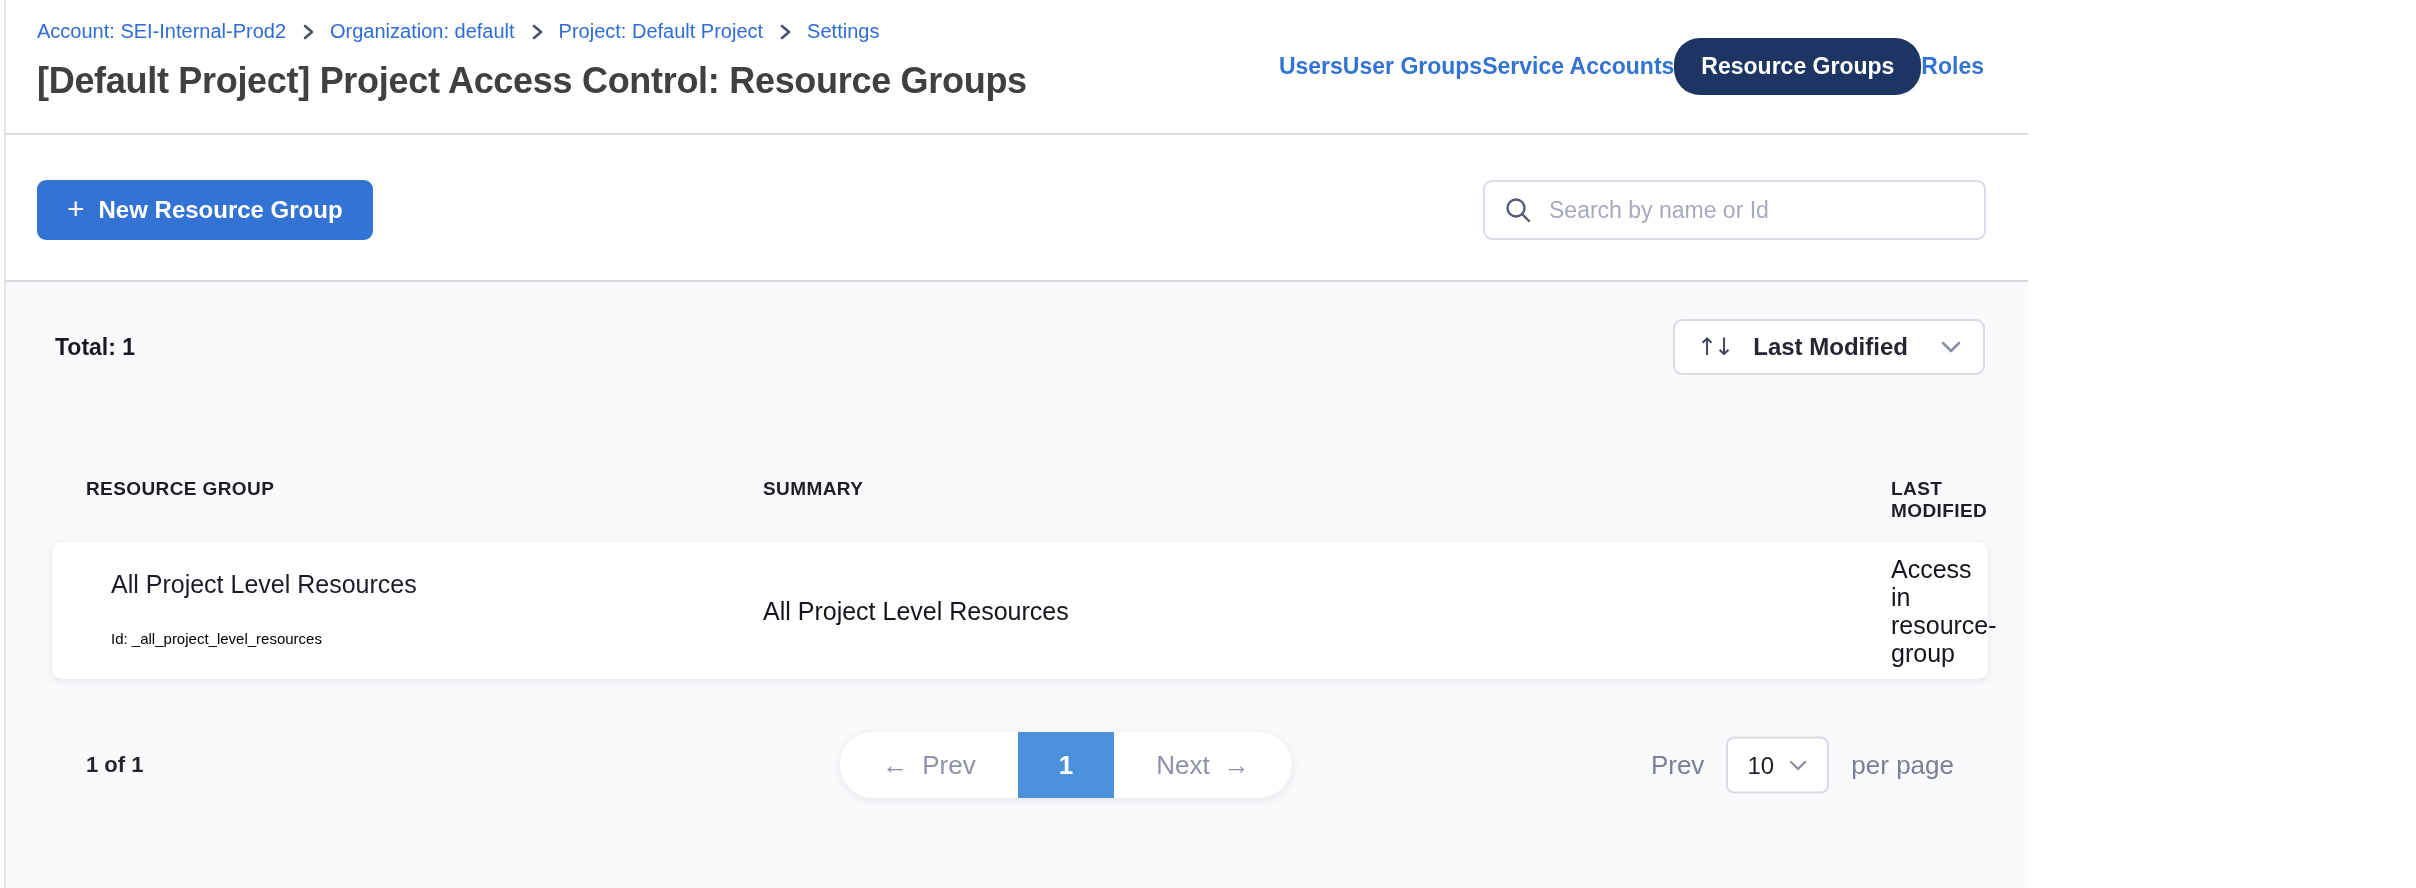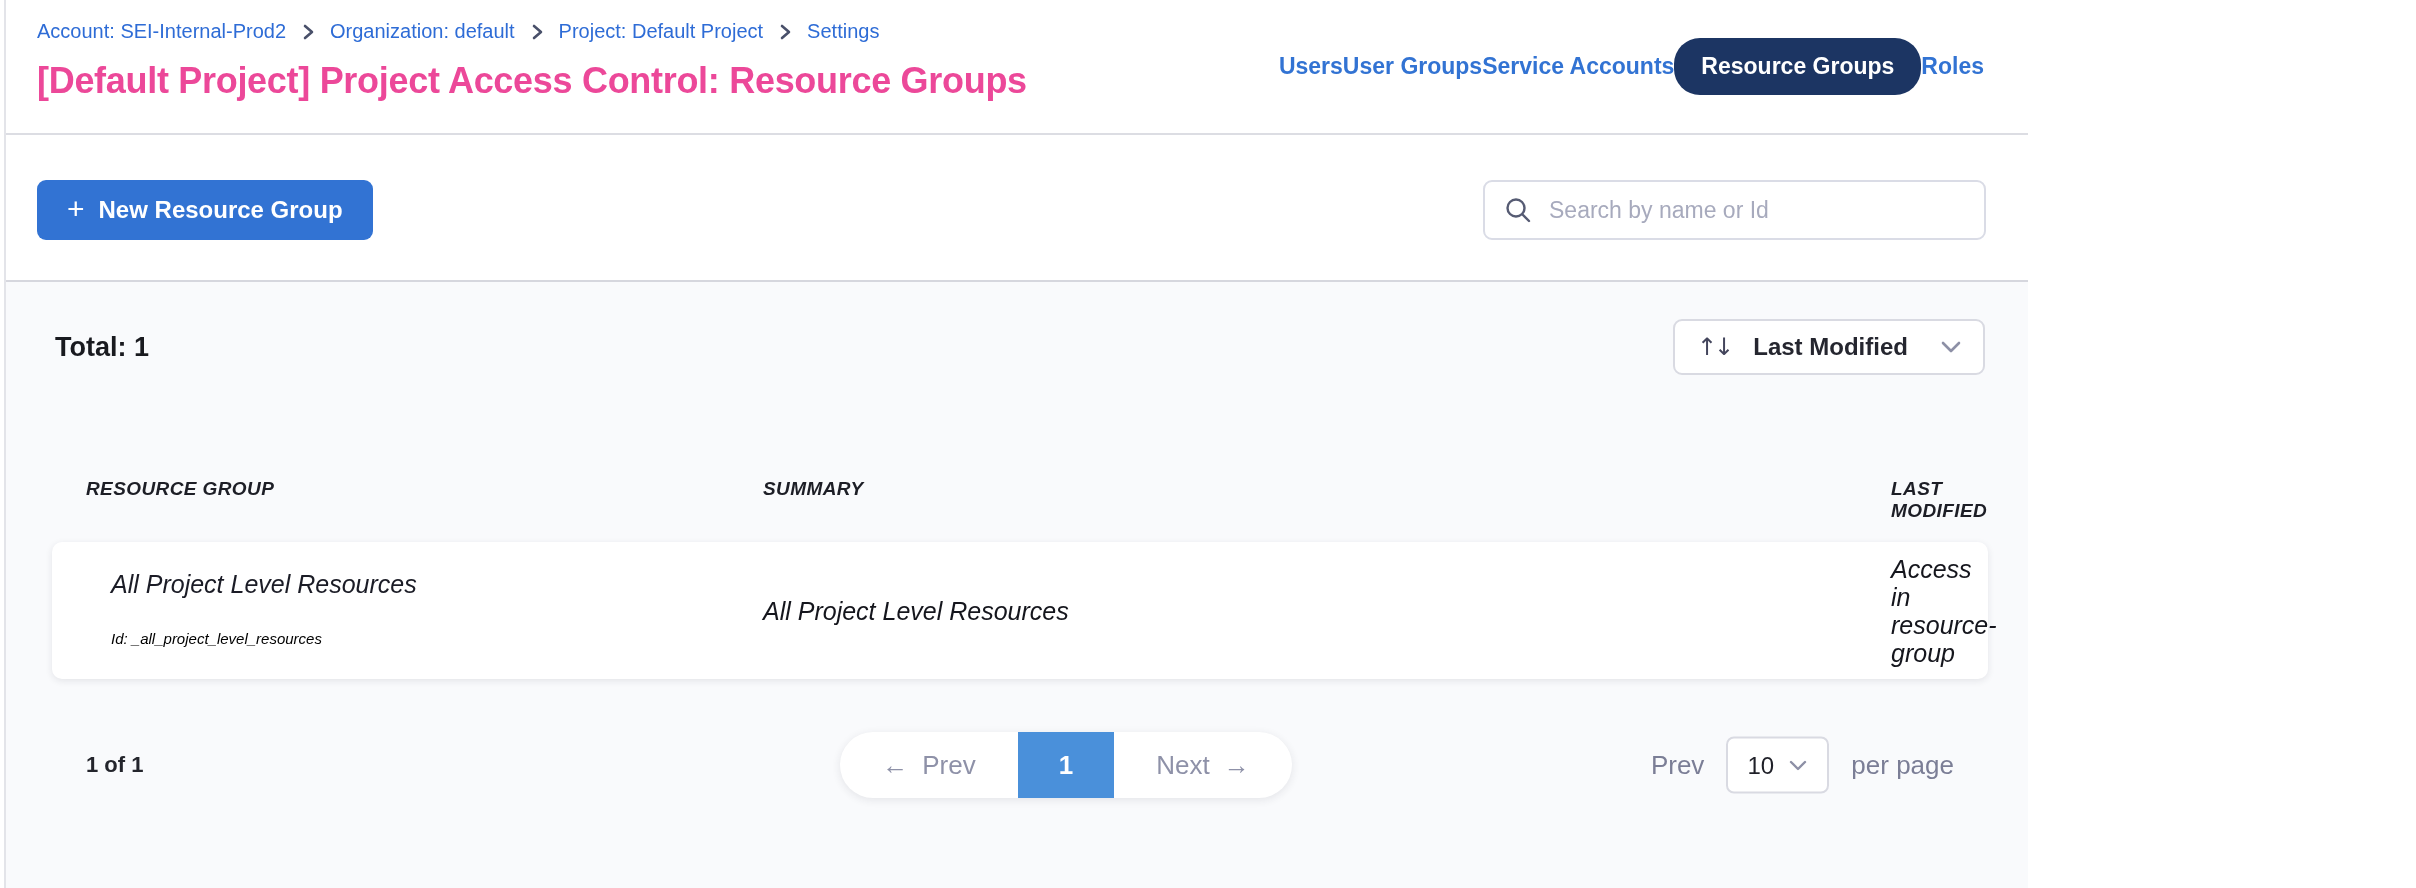--- a/index.html
+++ b/index.html
@@ -28,21 +28,21 @@
     font-size:20px; line-height:26px;
   }
   .breadcrumb a {
     color:#2e6cd6; text-decoration:none; cursor:pointer;
   }
   .crumb-sep { display:flex; align-items:center; margin-top:1px; }
   .crumb-sep svg { display:block; }
   .page-title {
     margin-top:16px;
     font-size:36px; font-weight:700; letter-spacing:-0.3px;
-    color:#ec4899;
+    color:#404040;
   }
   .nav-tabs {
     position:absolute; top:38px; right:44px;
     display:flex; align-items:center; 
   }
   .nav-link {
     font-size:23px; font-weight:700; color:#3273d3;
     text-decoration:none; cursor:pointer; white-space:nowrap;
   }
   .nav-pill {
@@ -81,35 +81,35 @@
   
   .content {
     position:absolute; left:6px; right:0; top:282px; bottom:0;
     background:#f9fafc;
   }
   .meta-row {
     position:absolute; left:0; right:0; top:37px; height:56px;
     display:flex; align-items:center; justify-content:space-between;
     padding:0 43px 0 49px;
   }
-  .total-label { font-size:27px; font-weight:700; color:#191a1f; }
+  .total-label { font-size:23px; font-weight:700; color:#191a1f; }
   .sort-select {
     width:312px; height:56px;
     background:#ffffff; border:2px solid #d9dae2; border-radius:9px;
     display:flex; align-items:center; padding:0 20px 0 22px; gap:16px;
     cursor:pointer;
   }
   .sort-icon {
     font-size:24px; color:#43455c; letter-spacing:-3px; line-height:1;
     font-family:"DejaVu Sans",sans-serif;
   }
   .sort-label { font-size:24px; font-weight:700; color:#25262f; flex:1; padding-left:6px; }
 
   
-  .tbl-grid { display:grid; grid-template-columns:677px 1128px 1fr;font-style:italic; }
+  .tbl-grid { display:grid; grid-template-columns:677px 1128px 1fr; }
   .tbl-head {
     position:absolute; left:80px; right:40px; top:196px;
   }
   .tbl-head .th {
     font-size:19px; font-weight:700; color:#1d1e26; letter-spacing:0.4px;
     text-transform:uppercase;
   }
   .row-card {
     position:absolute; left:46px; right:40px; top:260px; height:137px;
     background:#ffffff; border-radius:10px;

